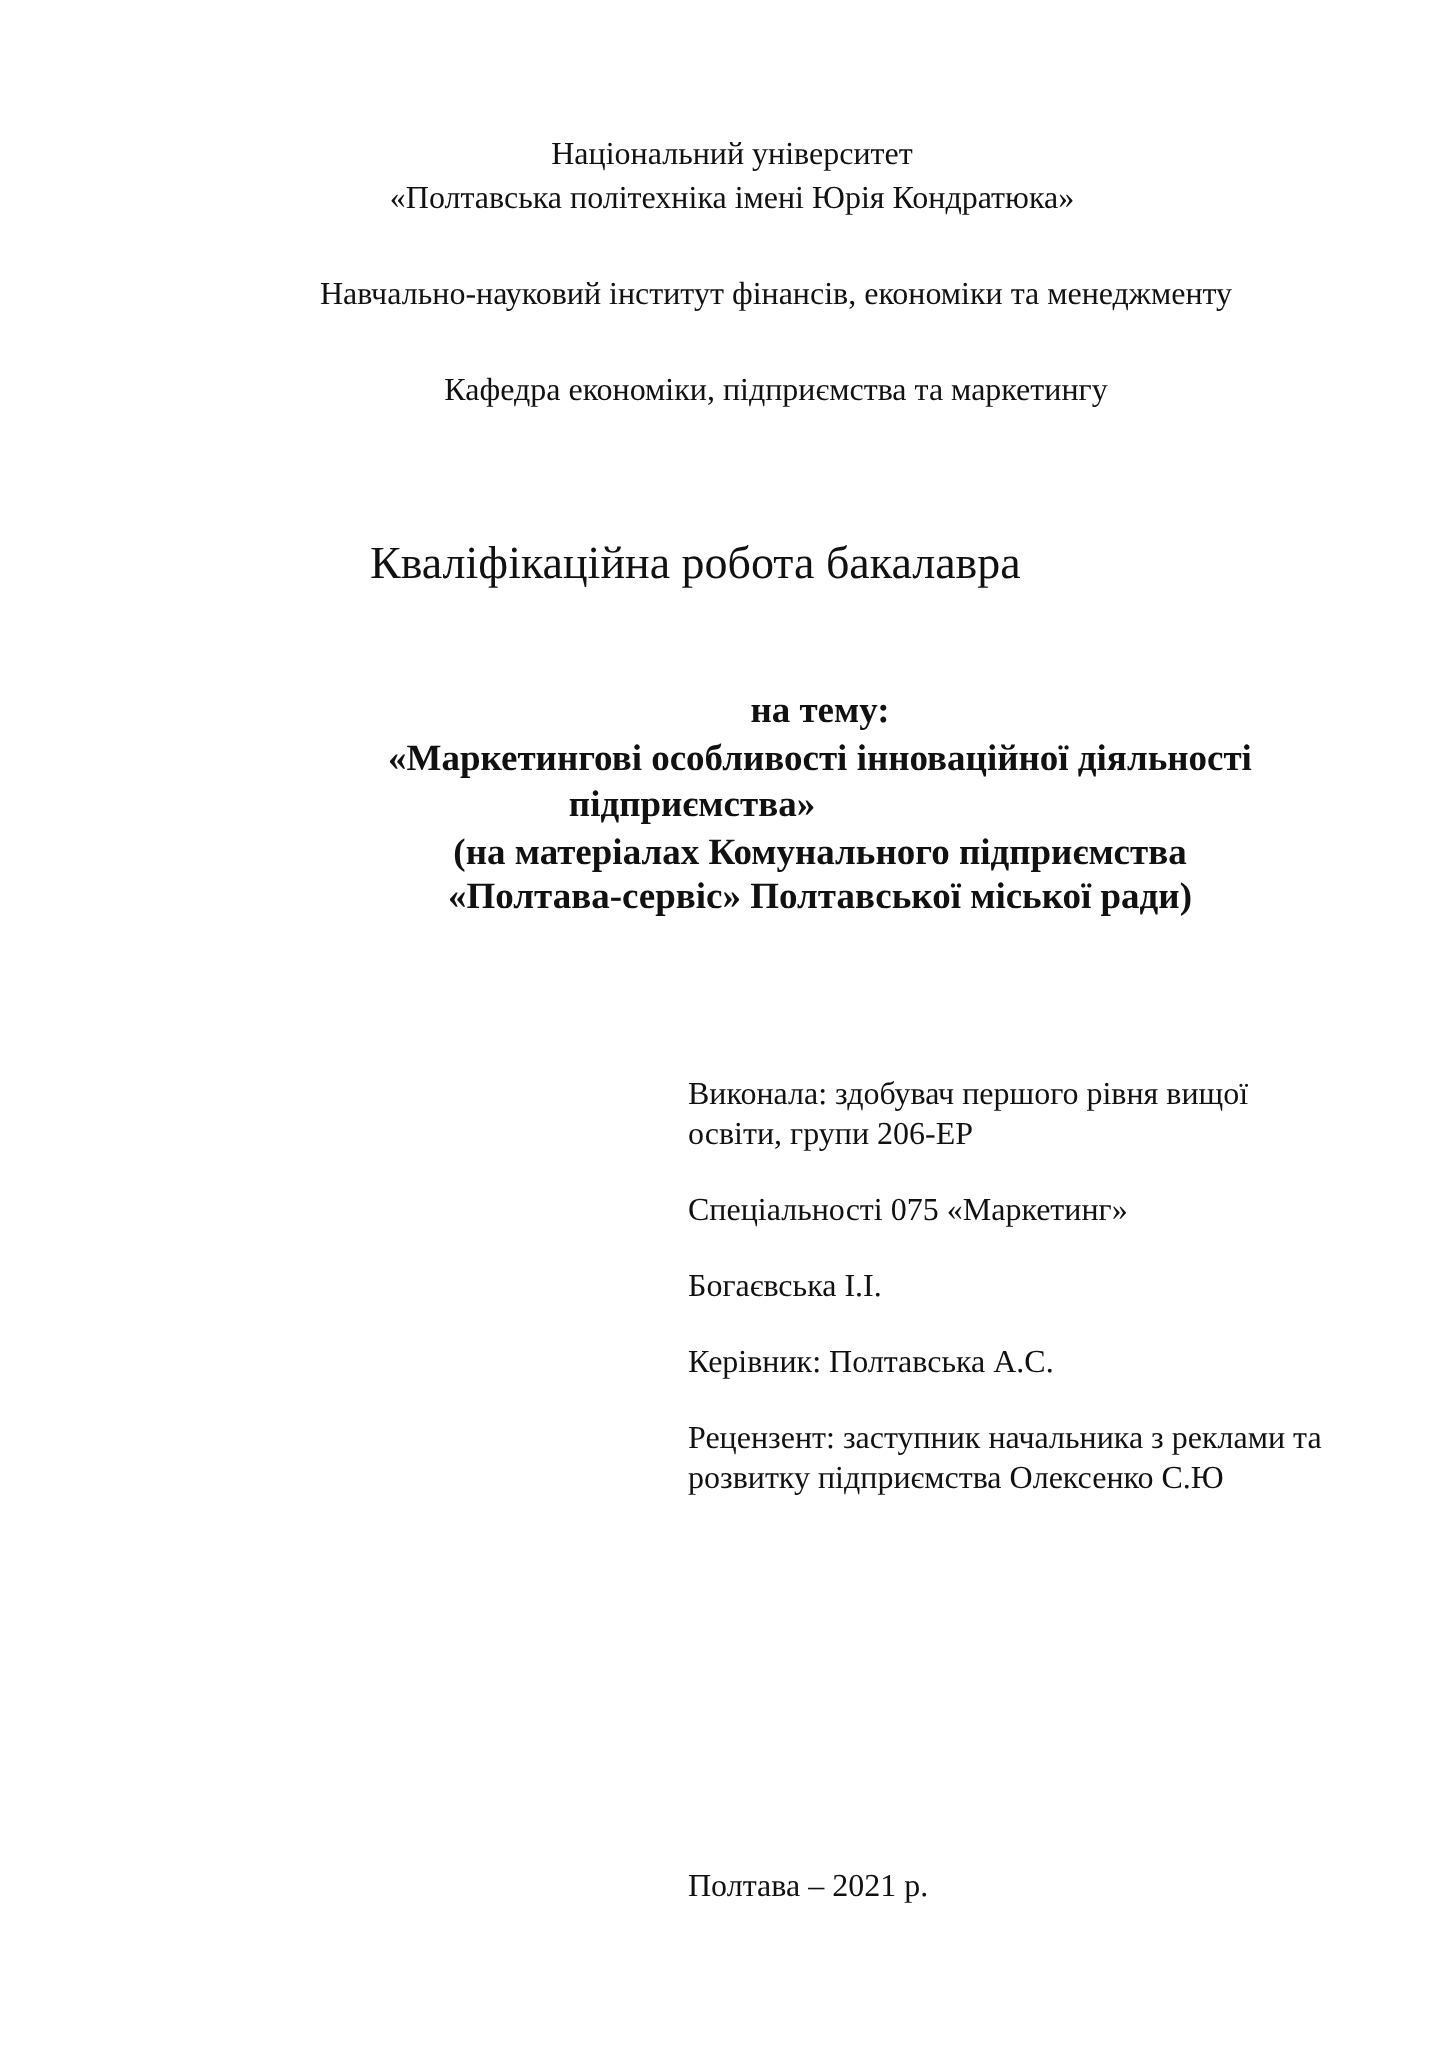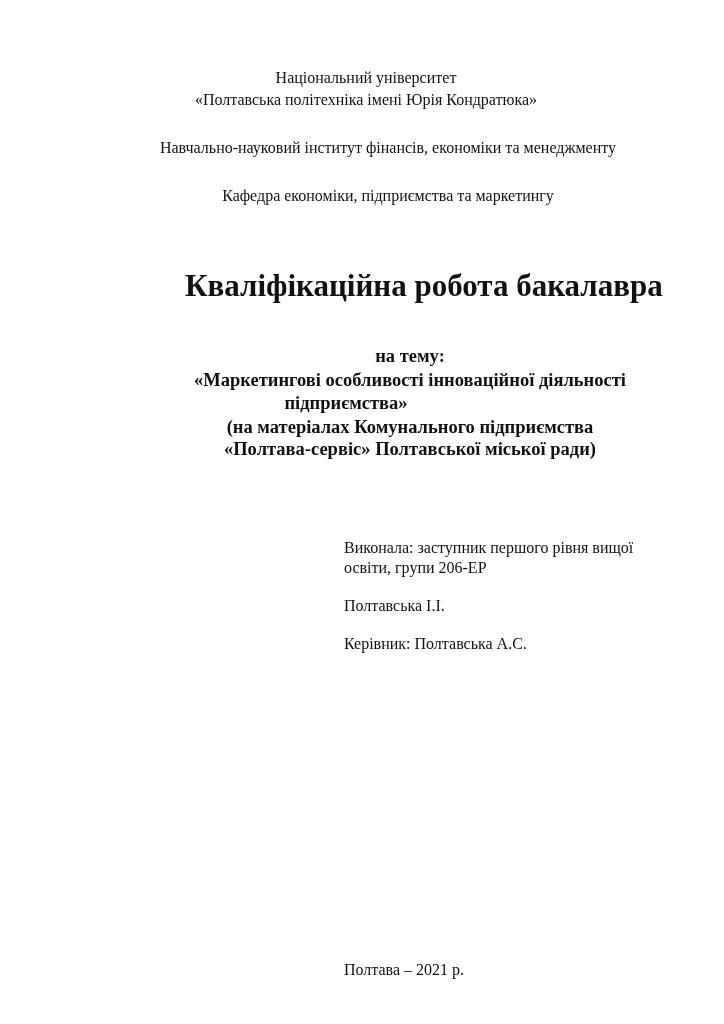--- a/index.html
+++ b/index.html
@@ -20,42 +20,42 @@
       white-space: nowrap;
       line-height: 1;
     }
     .center {
       left: 0;
       width: 724px;
       text-align: center;
     }
     .reg { font-size: 16px; }
     .title {
-      font-size: 31px;
-      font-weight: bold;
+      font-size: 23px;
+      font-weight: normal;
     }
     .bold18 {
       font-size: 18.5px;
       font-weight: bold;
     }
     .right-block {
       position: absolute;
       left: 344px;
       top: 538px;
       width: 350px;
       font-size: 16px;
       line-height: 20px;
     }
     .right-block p {
       margin: 0 0 18px 0;
     }
     .footer {
       position: absolute;
       left: 344px;
-      top: 961px;
+      top: 935px;
       font-size: 16px;
     }
   </style>
 </head>
 <body>
 
 <div>
 
   <div class="line center reg" style="top:70px; left:4px;">Національний університет</div>
   <div class="line center reg" style="top:92px; left:4px;">«Полтавська політехніка імені Юрія Кондратюка»</div>
@@ -67,22 +67,27 @@
   <div class="line title" style="top:270px; left:185px;">Кваліфікаційна робота бакалавра</div>
 
   <div class="line center bold18" style="top:347px; left:48px;">на тему:</div>
   <div class="line center bold18" style="top:371px; left:48px;">«Маркетингові особливості інноваційної діяльності</div>
   <div class="line center bold18" style="top:394px; left:-16px;">підприємства»</div>
   <div class="line center bold18" style="top:418px; left:48px;">(на матеріалах Комунального підприємства</div>
   <div class="line center bold18" style="top:440px; left:48px;">«Полтава-сервіс» Полтавської міської ради)</div>
 
   <div class="right-block">
     <p>
-      <span>Виконала: заступник першого рівня вищої</span><br>
+      <span>Виконала: здобувач першого рівня вищої</span><br>
       <span>освіти, групи 206-ЕР</span>
     </p>
-    <p>Полтавська І.І.</p>
+    <p>Спеціальності 075 «Маркетинг»</p>
+    <p>Богаєвська І.І.</p>
     <p>Керівник: Полтавська А.С.</p>
+    <p>
+      <span>Рецензент: заступник начальника з реклами та</span><br>
+      <span>розвитку підприємства Олексенко С.Ю</span>
+    </p>
   </div>
 
   <div class="footer">Полтава – 2021 р.</div>
 
 </div>
 
 </body></html>

